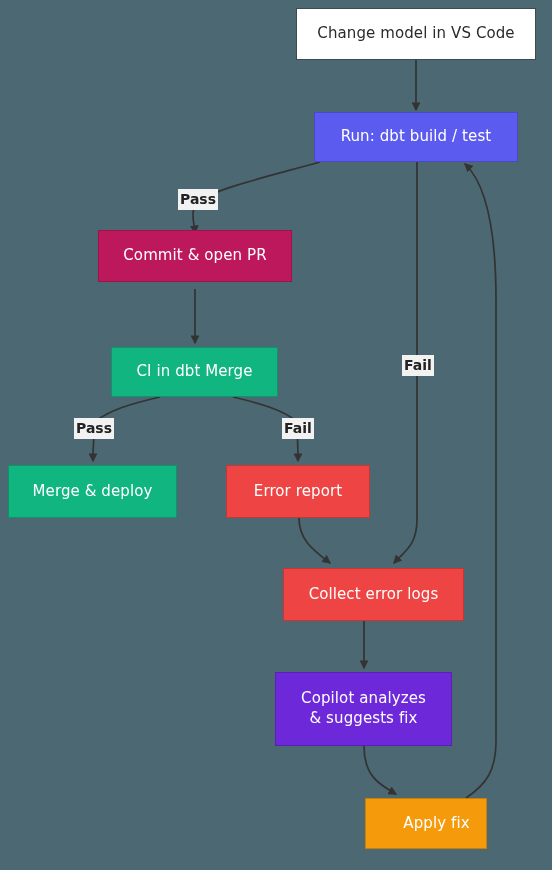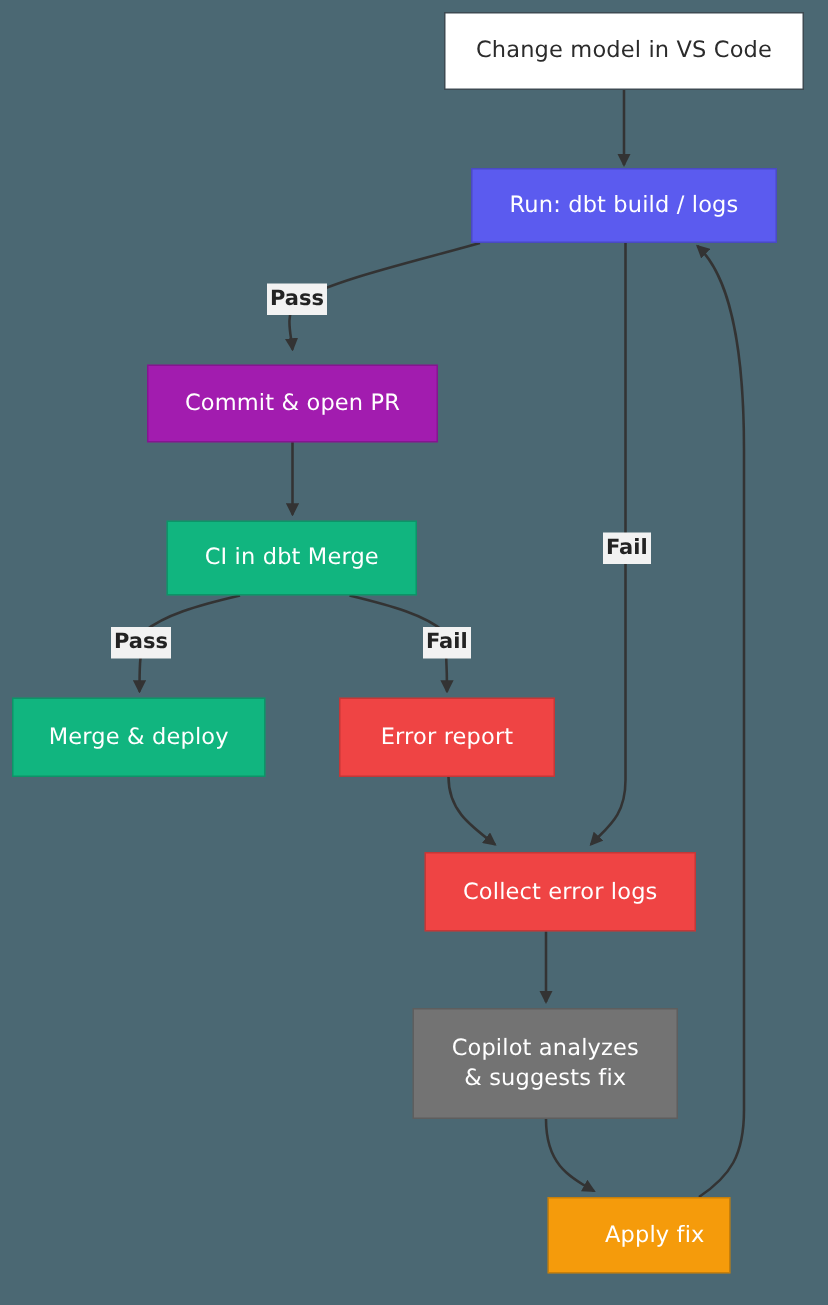--- a/index.html
+++ b/index.html
@@ -89,44 +89,44 @@
     <path d="M 364 746 C 364 775 378 784 396 794" fill="none" stroke="#333333" stroke-width="1.7" marker-end="url(#arrow)"></path>
 
     <path d="M 466 798 C 487 784 496 770 496 740 L 496 300 C 496 210 480 178 465 164" fill="none" stroke="#333333" stroke-width="1.7" marker-end="url(#arrow)"></path>
   </svg>
 
   <div class="node node-start" style="left:296px; top:8px; width:240px; height:52px;">
     <span>Change model in VS Code</span>
   </div>
 
   <div class="node node-process" style="left:314px; top:112px; width:204px; height:50px; background:#5b5bef;">
-    <span>Run: dbt build / logs</span>
+    <span>Run: dbt build / test</span>
   </div>
 
-  <div class="node node-process" style="left:98px; top:243px; width:194px; height:52px; background:#a21caf;">
+  <div class="node node-process" style="left:98px; top:230px; width:194px; height:52px; background:#be185d;">
     <span>Commit &amp; open PR</span>
   </div>
 
   <div class="node node-process" style="left:111px; top:347px; width:167px; height:50px; background:#11b57f;">
     <span>CI in dbt Merge</span>
   </div>
 
   <div class="node node-process" style="left:226px; top:465px; width:144px; height:53px; background:#ef4444;">
     <span>Error report</span>
   </div>
 
   <div class="node node-process" style="left:8px; top:465px; width:169px; height:53px; background:#11b57f;">
     <span>Merge &amp; deploy</span>
   </div>
 
   <div class="node node-process" style="left:283px; top:568px; width:181px; height:53px; background:#ef4444;">
     <span>Collect error logs</span>
   </div>
 
-  <div class="node node-process" style="left:275px; top:672px; width:177px; height:74px; background:#737373;">
+  <div class="node node-process" style="left:275px; top:672px; width:177px; height:74px; background:#6d28d9;">
     <span style="white-space:pre-line;">Copilot analyzes
 &amp; suggests fix</span>
   </div>
 
   <div class="node node-process" style="left:365px; top:798px; width:122px; height:51px; background:#f59b0b;padding-left:21px;">
     <span>Apply fix</span>
   </div>
 
   <div class="edge-label" style="left:178px; top:189px;">Pass</div>
 

